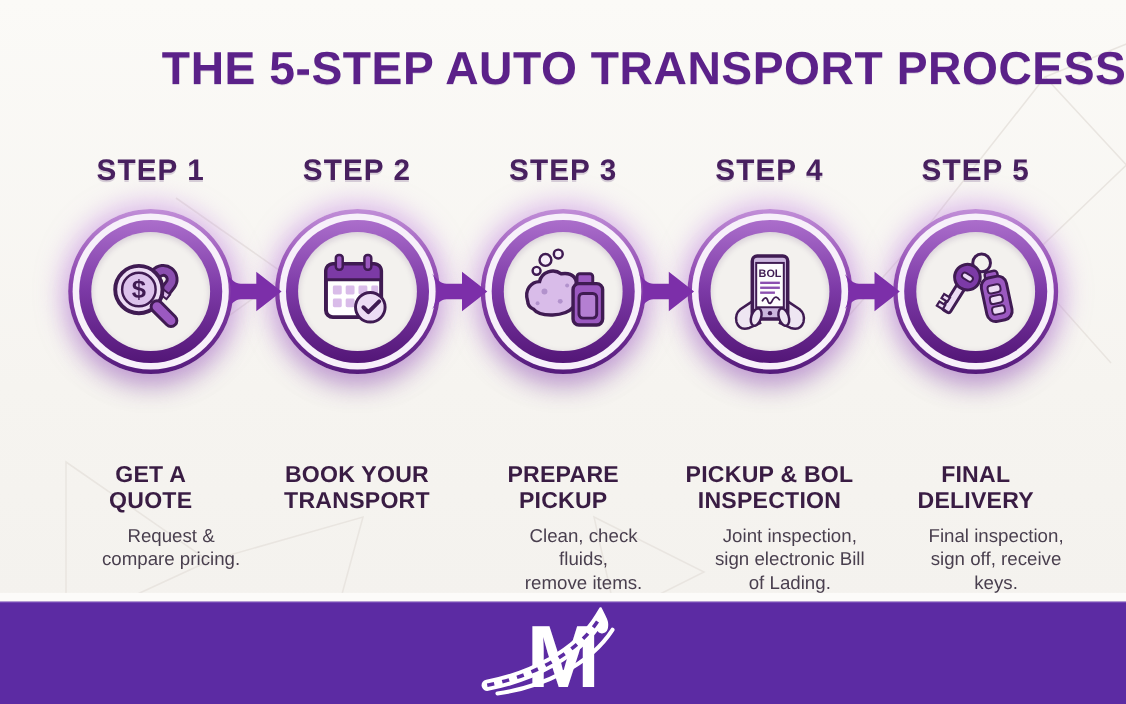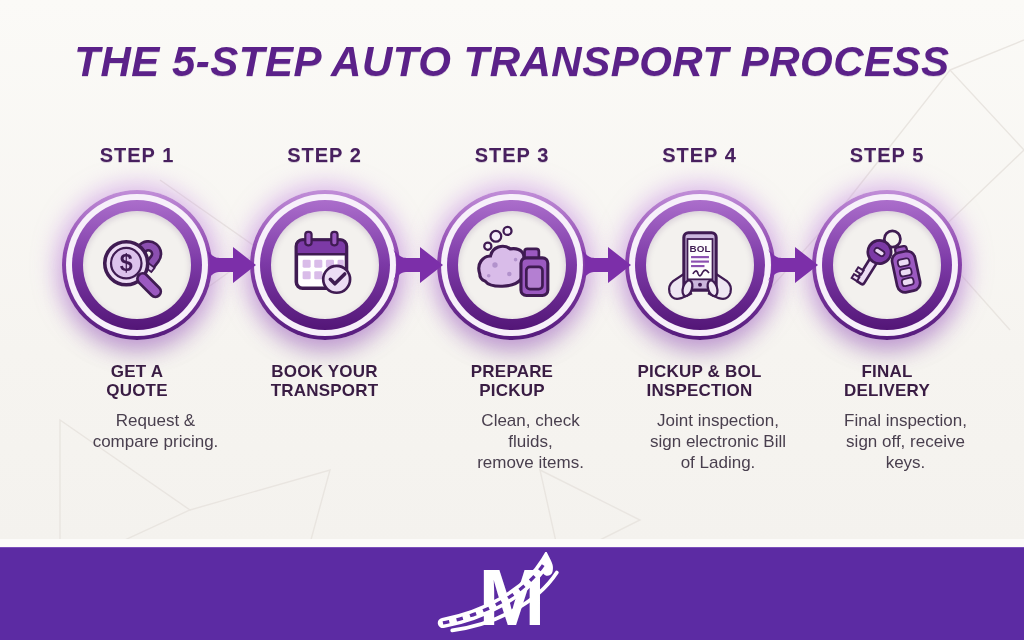--- a/index.html
+++ b/index.html
@@ -3,32 +3,31 @@
 <meta charset="utf-8">
 <style>
   html,body{margin:0;padding:0;}
   .canvas{
     position:relative;width:1024px;height:640px;overflow:hidden;
     background:linear-gradient(180deg,#fbfaf7 0%,#f6f4f0 55%,#f3f1ed 100%);
     font-family:"Liberation Sans",sans-serif;
   }
   .bg-net{position:absolute;inset:0;z-index:0;}
   .title{
-    position:absolute;top:38px;left:0;width:100%;text-align:center;
+    position:absolute;top:38px;left:0;width:100%;text-align:right;
     font-size:42px;font-weight:bold;color:#5b2189;letter-spacing:.5px;z-index:2;
     text-shadow:0 1px 0 rgba(60,20,90,.15);
-    font-style:italic;
   }
   .steps{
     position:absolute;top:138px;left:47px;width:930px;
     display:flex;justify-content:space-between;z-index:2;
   }
   .step{width:180px;display:flex;flex-direction:column;align-items:center;}
   .step-label{
-    font-size:20px;font-weight:bold;color:#48205f;letter-spacing:1px;
+    font-size:27px;font-weight:bold;color:#48205f;letter-spacing:1px;
     line-height:34px;text-shadow:0 1px 0 rgba(60,20,90,.18);
   }
   .circle-outer{
     margin-top:18px;width:150px;height:150px;border-radius:50%;box-sizing:border-box;
     background:linear-gradient(180deg,#c18ed8 0%,#8a43ad 45%,#551b7c 100%);
     padding:4px;
     box-shadow:0 0 22px 7px rgba(198,136,228,.5),0 16px 26px -8px rgba(80,28,112,.38);
   }
   .circle-gap{width:100%;height:100%;border-radius:50%;box-sizing:border-box;background:#f7f0fa;padding:6px;}
   .circle-thick{
@@ -36,21 +35,21 @@
     background:linear-gradient(180deg,#ab6ecb 0%,#7d3aa7 48%,#531677 100%);
     padding:11px;
   }
   .circle-inner{
     width:100%;height:100%;border-radius:50%;background:#f3f1ee;
     display:flex;align-items:center;justify-content:center;
     box-shadow:inset 0 2px 6px rgba(70,25,100,.18);
   }
   .icon{width:86px;height:86px;}
   .step-title{
-    margin-top:22px;font-size:17px;font-weight:bold;color:#391c43;
+    margin-top:80px;font-size:21px;font-weight:bold;color:#391c43;
     text-align:center;line-height:1.12;white-space:pre-line;letter-spacing:.2px;
   }
   .step-desc{
     margin-top:11px;font-size:17px;color:#493f4e;text-align:center;
     line-height:1.22;white-space:pre-line;margin-left:37px;
   }
   .arrow{position:absolute;top:242px;width:52px;height:46px;z-index:3;}
   .a1{left:205px;}.a2{left:392px;}.a3{left:580px;}.a4{left:767px;}
   .footer-gap{position:absolute;left:0;bottom:92px;width:100%;height:9px;background:#fcfbf9;z-index:4;}
   .footer{

